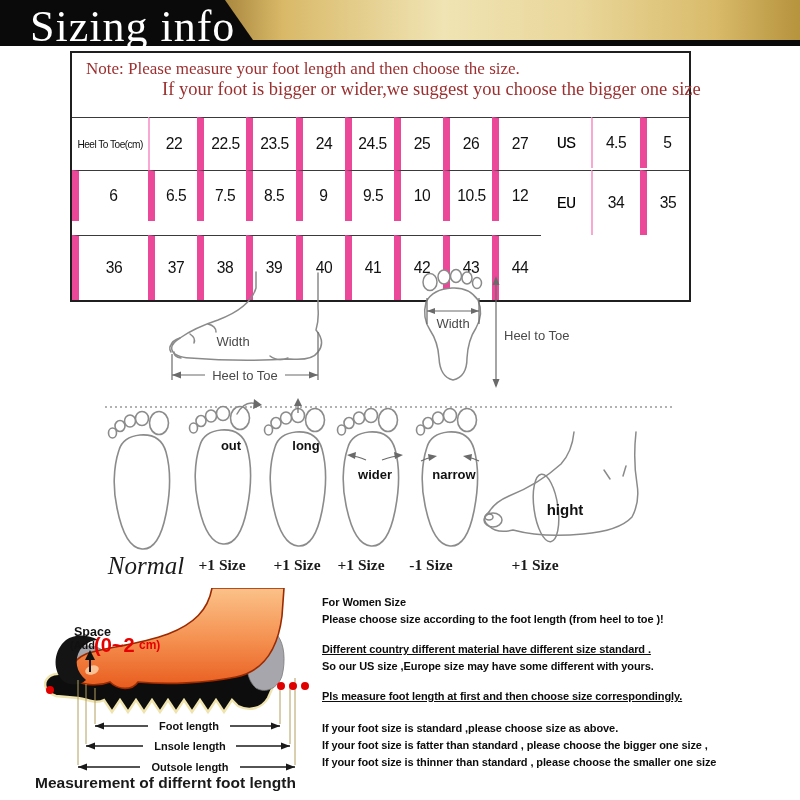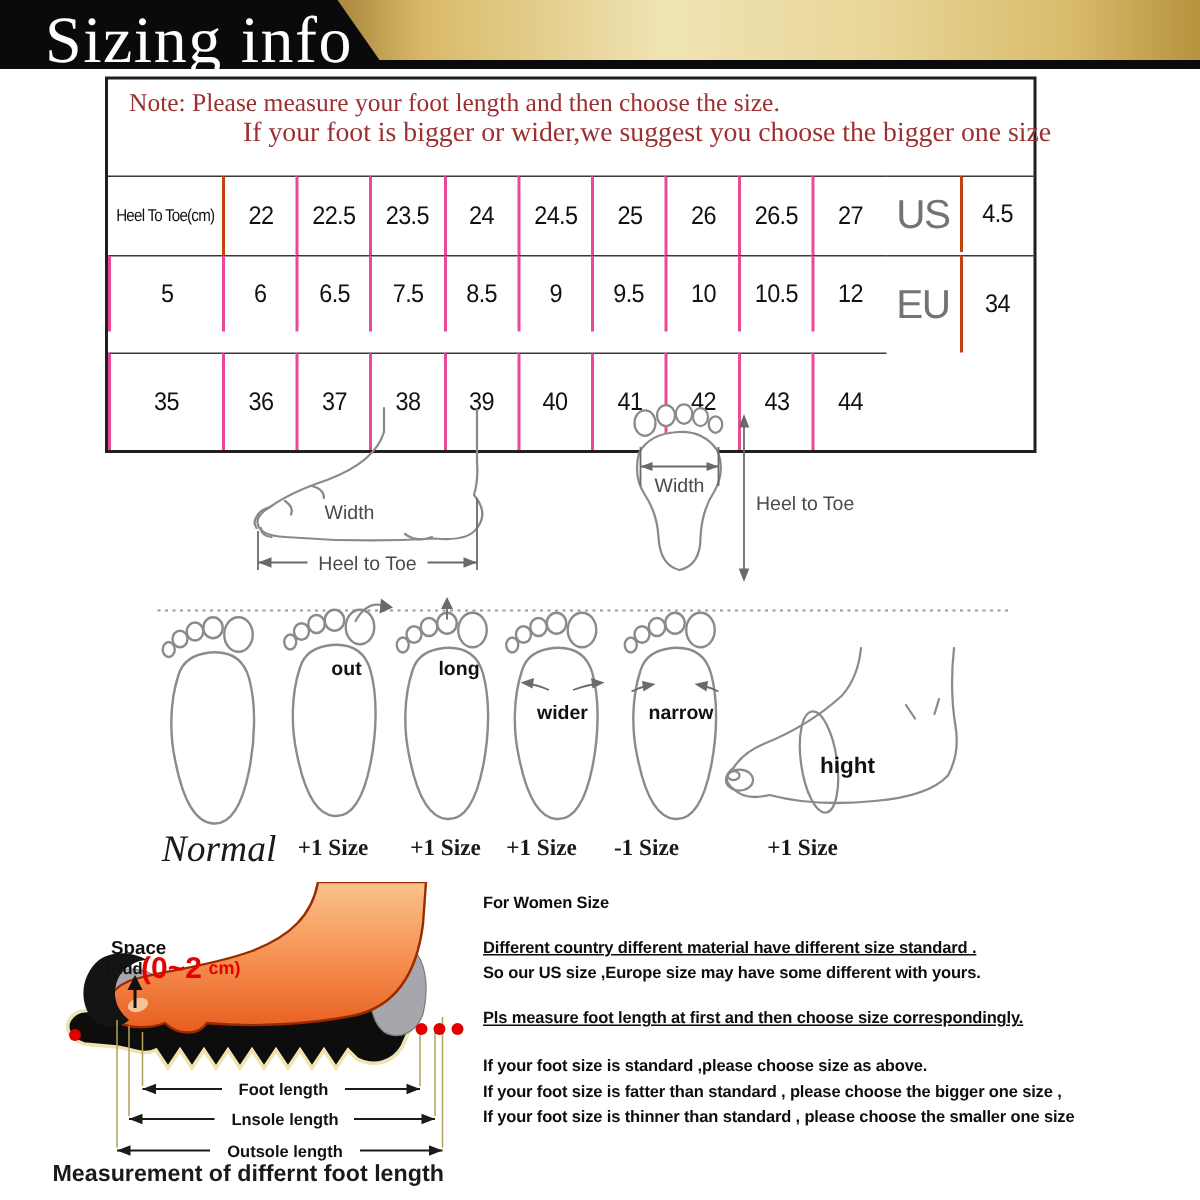--- a/index.html
+++ b/index.html
@@ -11,26 +11,26 @@
   .gold-band{position:absolute;left:225px;top:0;width:575px;height:40px;
     background:linear-gradient(90deg,#a9883f 0%,#d9b968 10%,#f0e4b4 38%,#e9d699 62%,#d9bb6b 85%,#b6933d 100%);
     clip-path:polygon(0 0,100% 0,100% 100%,28px 100%);}
 
   
   .size-table{position:absolute;left:70px;top:51px;width:617px;border:2px solid #1f1f1f;background:#fff;
     display:grid;grid-template-columns:76px repeat(11,1fr);}
   .note-row{grid-column:1/-1;height:64px;padding-top:6px;box-sizing:border-box;}
   .note-line1{margin-left:14px;color:#9c2f2f;font-family:"Liberation Serif",serif;font-size:17px;white-space:nowrap;}
   .note-line2{margin-left:90px;color:#9c2f2f;font-family:Liberation Serif, serif;font-size:18.5px;white-space:nowrap;}
-  .cell{display:flex;align-items:center;justify-content:center;border-top:1px solid #3a3a3a;border-left:2px solid #ec4899;box-sizing:border-box;}
+  .cell{display:flex;align-items:center;justify-content:center;border-top:1px solid #3a3a3a;border-left:7px solid #ec4899;box-sizing:border-box;}
   .cell.first{border-left:none;}
-  .cell.divider{border-left:2px solid #c2410c;}
+  .cell.divider{border-left:2px solid #f9a8d4;}
   .r1{height:53px;} .r2{height:51px;} .r3{height:65px;}
   .head-label{font-size:11.5px;letter-spacing:-0.6px;transform:scaleX(.88);white-space:nowrap;color:#111;}
-  .big-label{font-size:27px;color:#737373;letter-spacing:-1px;}
+  .big-label{font-size:17px;color:#000000;letter-spacing:-1px;font-family:Liberation Mono, monospace;}
   .num{font-size:17px;color:#111;letter-spacing:-0.5px;transform:scaleX(.92);}
 
   
   svg text{font-family:"Liberation Sans",sans-serif;}
   .sketch{stroke:#8a8a8a;fill:none;stroke-width:1.5;stroke-linecap:round;stroke-linejoin:round;}
   .sketch-fill{stroke:#8a8a8a;fill:#fff;stroke-width:1.5;}
   .measure{stroke:#6a6a6a;stroke-width:1.2;fill:none;}
   .mhead{fill:#6a6a6a;stroke:none;}
   .dlabel{fill:#4a4a4a;font-size:13px;}
   .blabel{fill:#111;font-size:13px;font-weight:bold;}
@@ -79,23 +79,20 @@
       <span class="num">24</span>
     </div>
   <div class="cell r1">
       <span class="num">24.5</span>
     </div>
   <div class="cell r1">
       <span class="num">25</span>
     </div>
   <div class="cell r1">
       <span class="num">26</span>
-    </div>
-  <div class="cell r1">
-      <span class="num">26.5</span>
     </div>
   <div class="cell r1">
       <span class="num">27</span>
     </div>
 
   <div class="cell r2 first">
       <span class="big-label">US</span>
     </div>
   <div class="cell r2 divider">
       <span class="num">4.5</span>
@@ -346,19 +343,20 @@
     <circle cx="243" cy="98" r="4"></circle>
     <circle cx="255" cy="98" r="4"></circle>
     <circle cx="267" cy="98" r="4"></circle>
   </g>
 </svg>
 
 <div class="caption">Measurement of differnt foot length</div>
 
 <div class="advice">
   <div>For Women Size</div>
+  <div>Please choose size according to the foot length (from heel to toe )!</div>
   <div class="gap-a">Different country different material have different size standard .</div>
   <div>So our US size ,Europe size may have some different with yours.</div>
   <div class="gap-a">Pls measure foot length at first and then choose size correspondingly.</div>
   <div class="gap-b">If your foot size is standard ,please choose size as above.</div>
   <div>If your foot size is fatter than standard , please choose the bigger one size ,</div>
   <div>If your foot size is thinner than standard , please choose the smaller one size</div>
 </div>
 
 </body></html>

